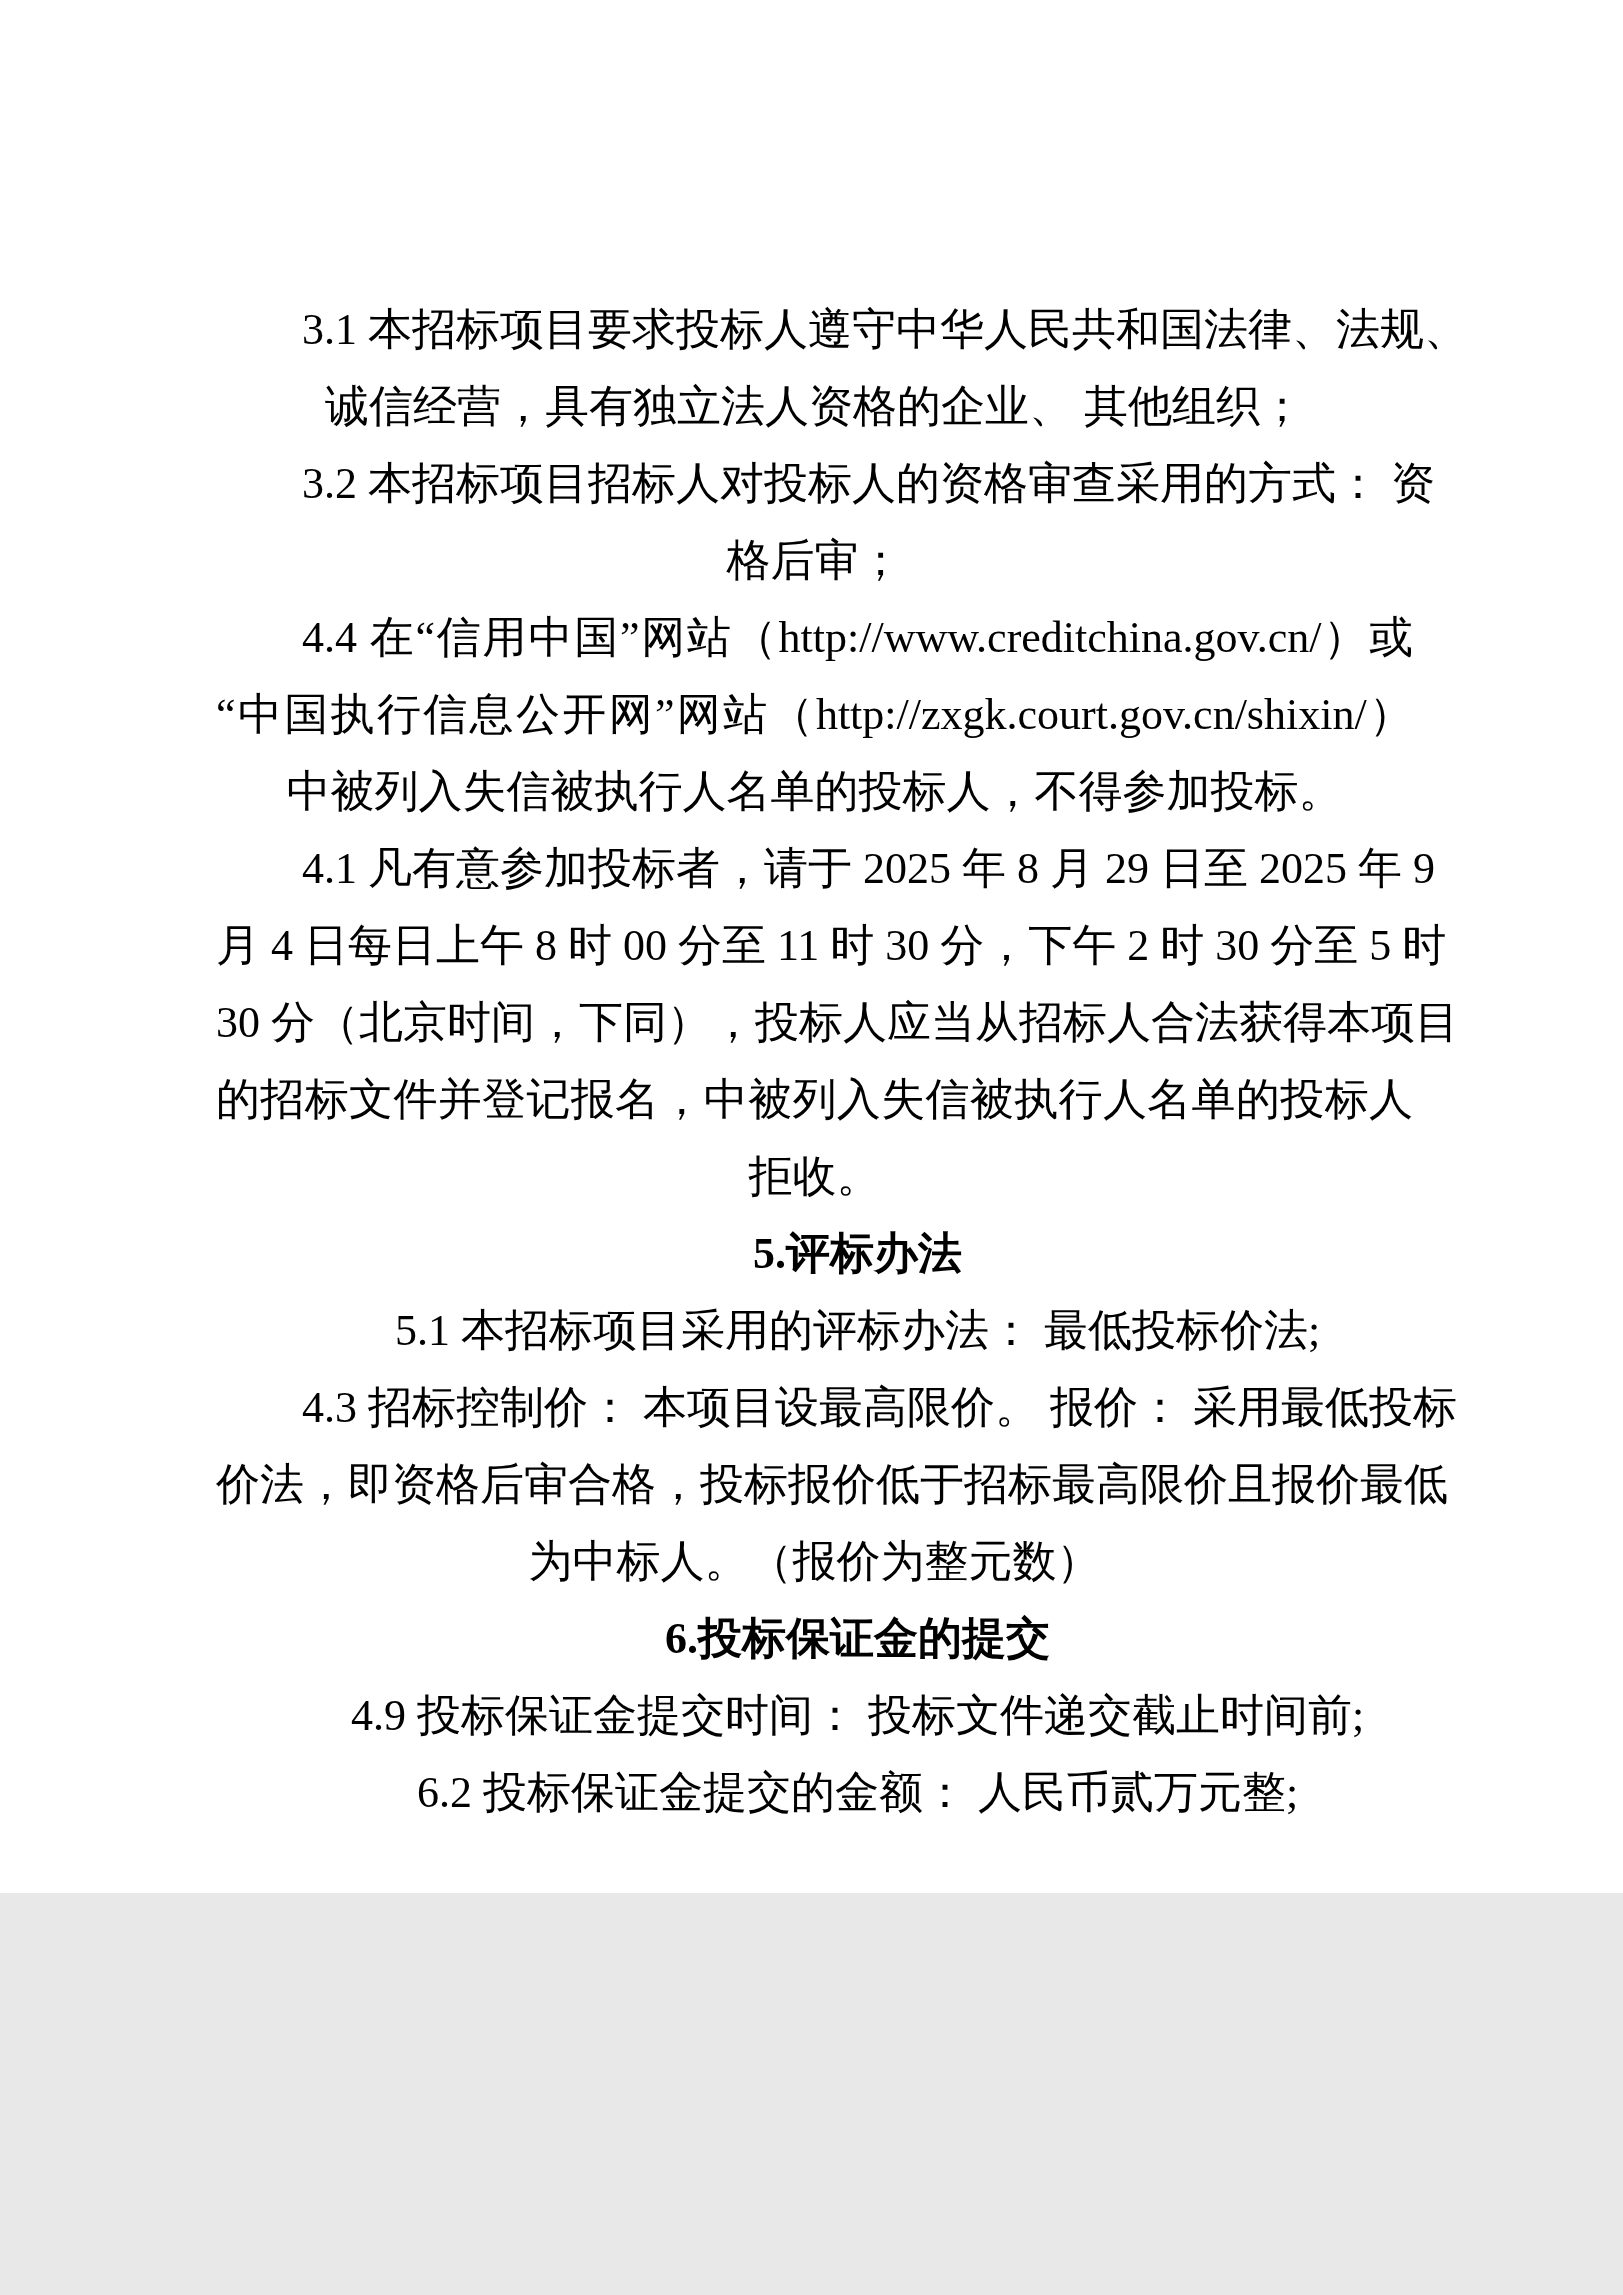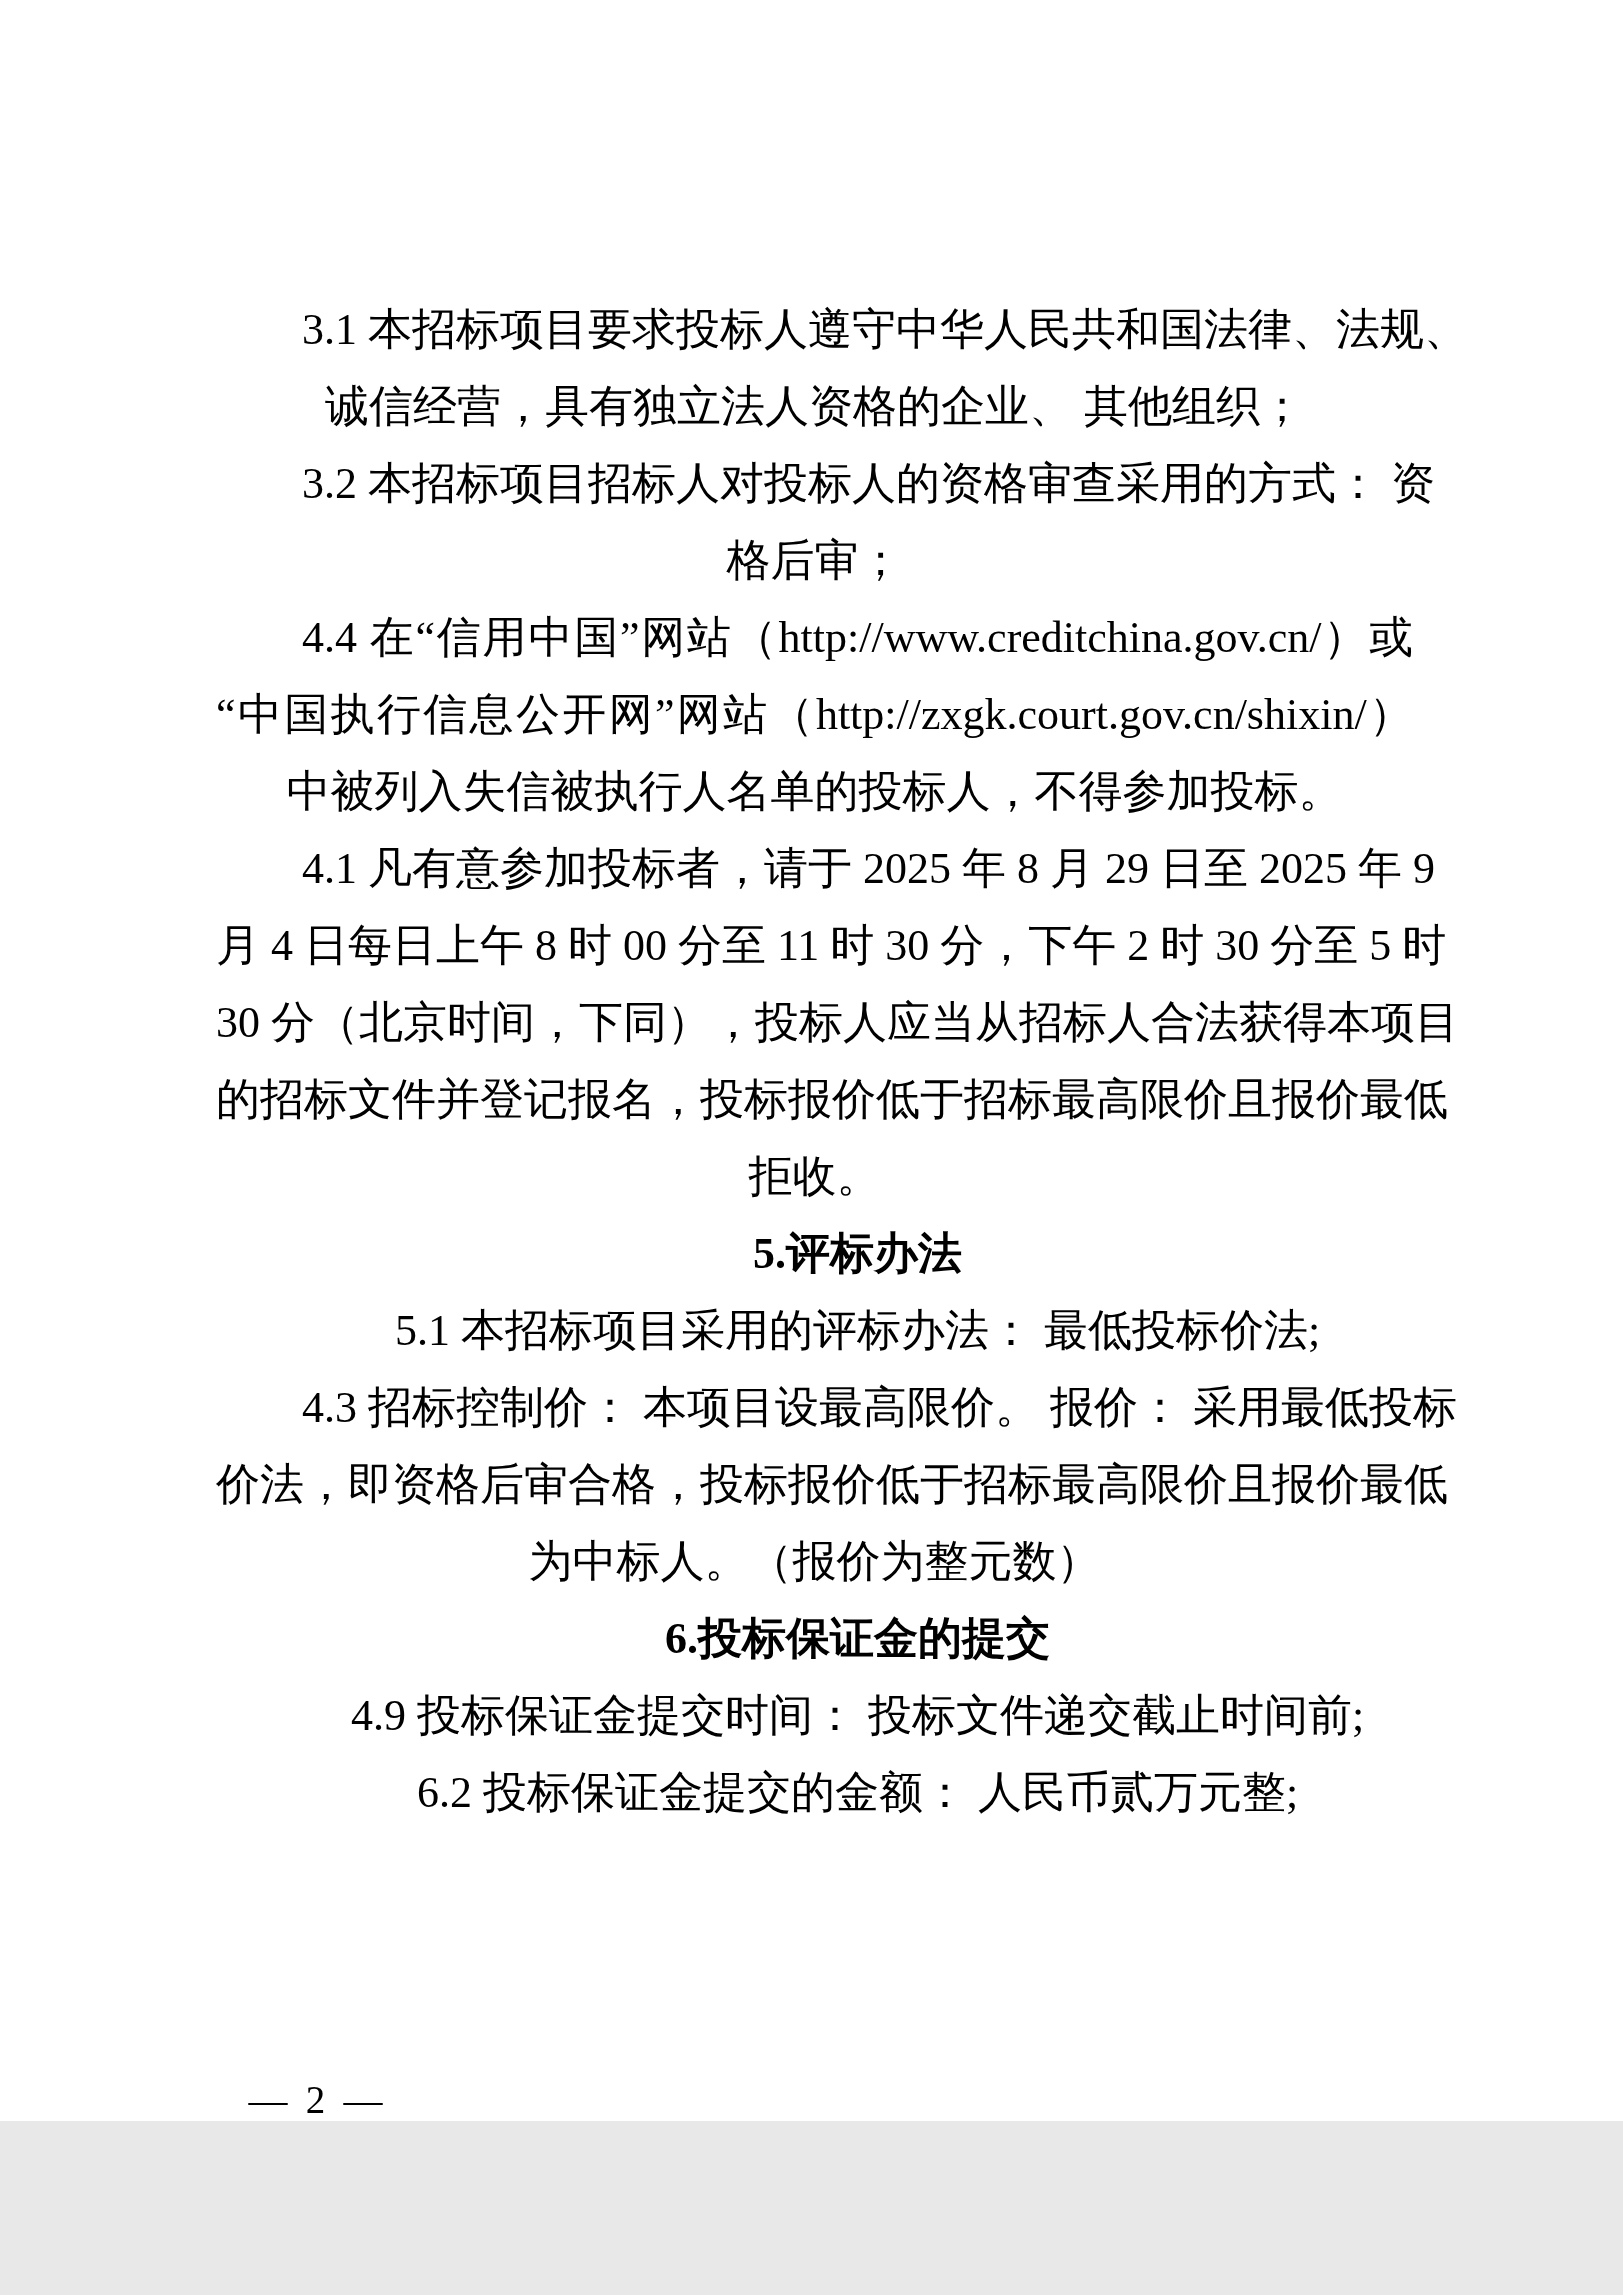--- a/index.html
+++ b/index.html
@@ -1,20 +1,20 @@
 <!DOCTYPE html>
 <html style="font-size:13.5px"><head>
 <meta charset="utf-8">
 <style>
   * { margin: 0; padding: 0; box-sizing: border-box; }
   html, body { background: #e8e8e8; }
   .page {
     position: relative;
     width: 1623px;
-    height: 2121px;
+    height: 1893px;
     background: #ffffff;
     font-family: "Liberation Serif", "DejaVu Serif", serif;
     color: #000000;
     overflow: hidden;
   }
   .doc-body {
     position: absolute;
     left: 216px;
     top: 291px;
     width: 1197px;
@@ -54,21 +54,21 @@
       <div class="line indent j">3.1 本招标项目要求投标人遵守中华人民共和国法律、法规、</div>
       <div class="line">诚信经营，具有独立法人资格的企业、 其他组织；</div>
       <div class="line indent j">3.2 本招标项目招标人对投标人的资格审查采用的方式： 资</div>
       <div class="line">格后审；</div>
       <div class="line indent j">4.4 在“信用中国”网站（http://www.creditchina.gov.cn/）或</div>
       <div class="line j">“中国执行信息公开网”网站（http://zxgk.court.gov.cn/shixin/）</div>
       <div class="line">中被列入失信被执行人名单的投标人，不得参加投标。</div>
       <div class="line indent j">4.1 凡有意参加投标者，请于 2025 年 8 月 29 日至 2025 年 9</div>
       <div class="line j">月 4 日每日上午 8 时 00 分至 11 时 30 分，下午 2 时 30 分至 5 时</div>
       <div class="line j">30 分（北京时间，下同），投标人应当从招标人合法获得本项目</div>
-      <div class="line j">的招标文件并登记报名，投标报价低于招标最高限价且报价最低</div>
+      <div class="line j">的招标文件并登记报名，中被列入失信被执行人名单的投标人</div>
       <div class="line">拒收。</div>
       <div class="line indent bold">5.评标办法</div>
       <div class="line indent">5.1 本招标项目采用的评标办法： 最低投标价法;</div>
       <div class="line indent j">4.3 招标控制价： 本项目设最高限价。 报价： 采用最低投标</div>
       <div class="line j">价法，即资格后审合格，投标报价低于招标最高限价且报价最低</div>
       <div class="line">为中标人。（报价为整元数）</div>
       <div class="line indent bold">6.投标保证金的提交</div>
       <div class="line indent">4.9 投标保证金提交时间： 投标文件递交截止时间前;</div>
       <div class="line indent">6.2 投标保证金提交的金额： 人民币贰万元整;</div>
     </div>

